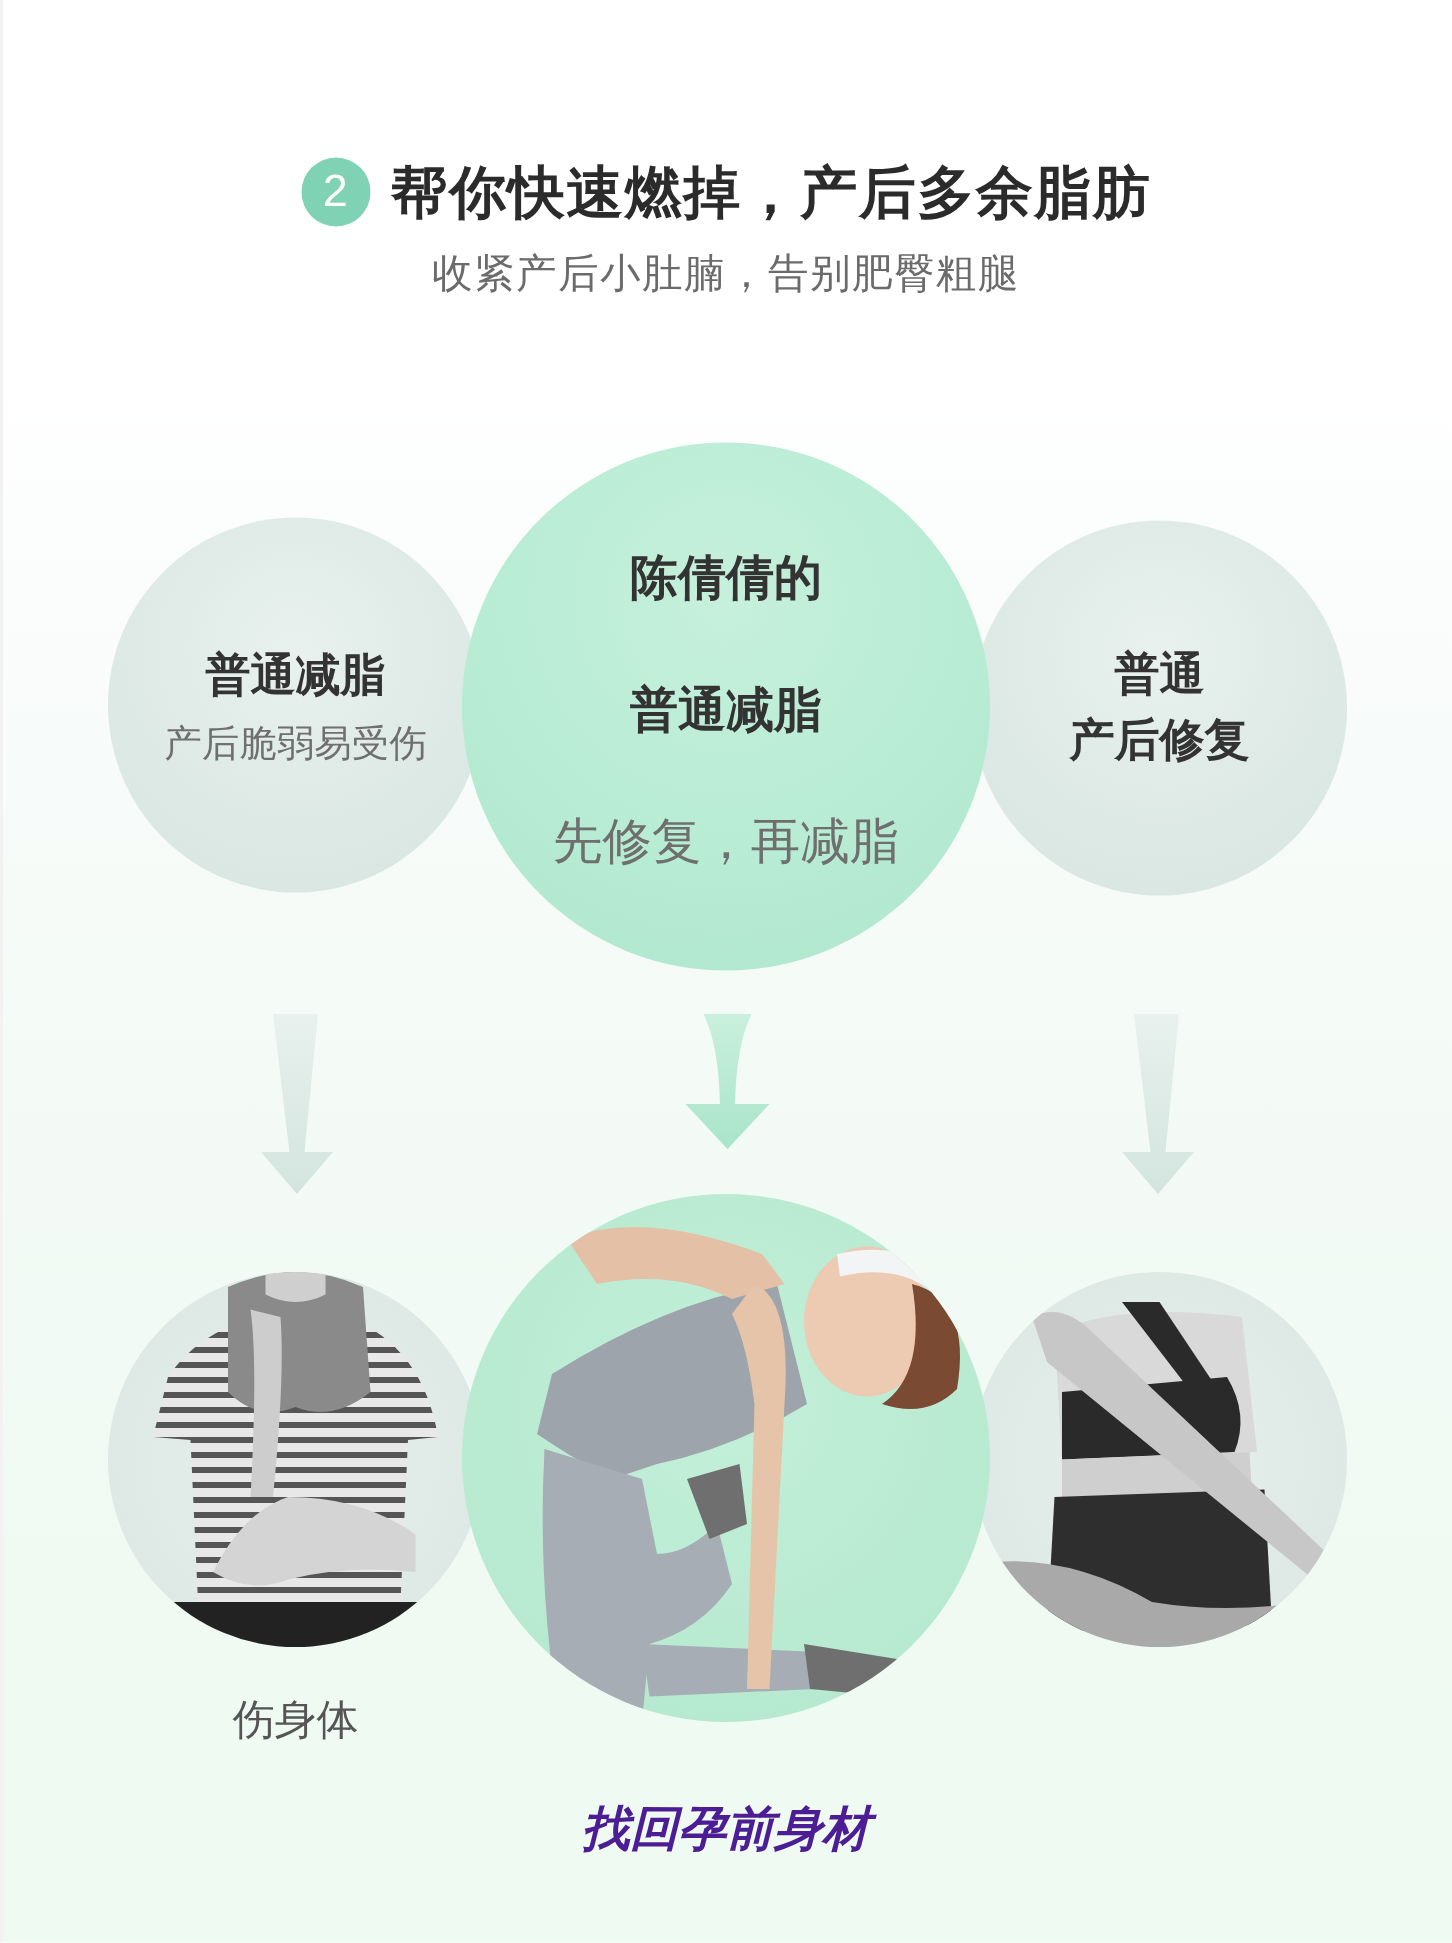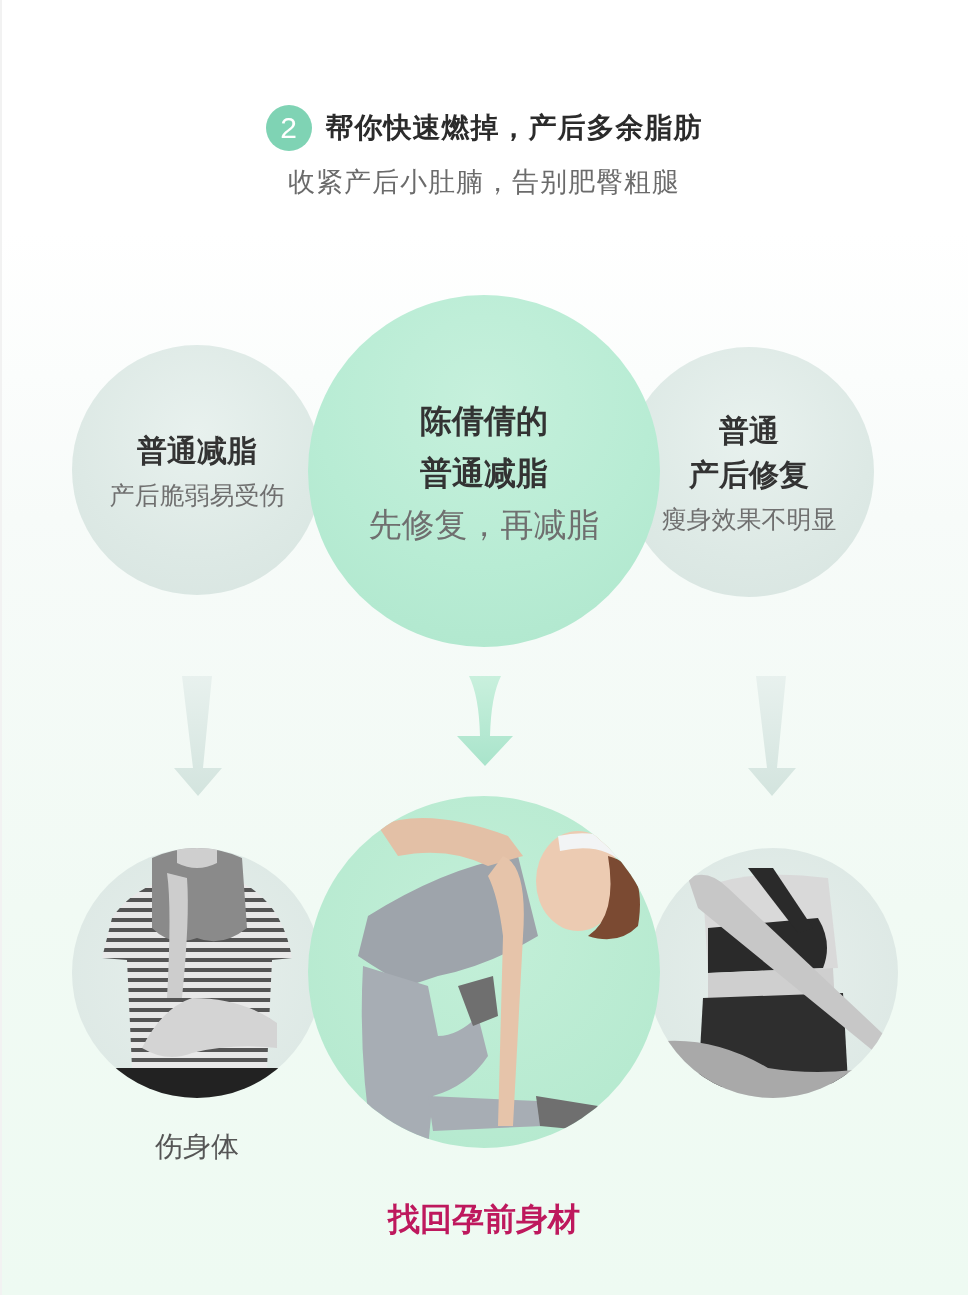--- a/index.html
+++ b/index.html
@@ -13,39 +13,40 @@
     .left-edge { position:absolute; left:0; top:0; width:2px; height:100%; background:#f2f2f2; }
 
     
     .header { position: absolute; left: 0; top: 98px; width: 968px; text-align: center; }
     .title-row { display: flex; align-items: center; justify-content: center; gap: 14px; height: 60px; }
     .step-badge {
       width: 46px; height: 46px; border-radius: 50%; background: #7fd3b4;
       color: #fff; font-size: 30px; display: flex; align-items: center; justify-content: center;
       font-family: "Liberation Sans", sans-serif; font-weight: 300;
     }
-    .title { font-size: 28px; font-weight: bold; color: #2b2b2b; letter-spacing: 1px; text-align: center; }
+    .title { font-size: 38px; font-weight: bold; color: #2b2b2b; letter-spacing: 1px; text-align: center; }
     .subtitle { margin-top: 6px; font-size: 27px; color: #6b6b6b; letter-spacing: 1px; }
 
     
     .circle {
       position: absolute; border-radius: 50%;
       display: flex; flex-direction: column; align-items: center; justify-content: center;
       text-align: center;
     }
     .circle.side {
       background: radial-gradient(circle at 50% 35%, #e8f1ee 0%, #dde9e5 60%, #d7e4e0 100%);
     }
     .circle.center {
       background: radial-gradient(circle at 50% 30%, #c6f0dc 0%, #b8ecd4 55%, #aee6cc 100%);
       z-index: 2;
+      gap: 36px;
     }
     .circle-left { left: 72px; top: 345px; width: 250px; height: 250px; }
     .circle-mid { left: 308px; top: 295px; width: 352px; height: 352px; }
-    .circle-right { left: 624px; top: 347px; width: 250px; height: 250px; }
+    .circle-right { left: 648px; top: 347px; width: 250px; height: 250px; }
     .c-title { font-size: 30px; font-weight: bold; color: #333; line-height: 44px; }
     .c-desc { font-size: 25px; color: #6f6f6f; margin-top: 6px; }
     .circle-mid .c-title { font-size: 32px; line-height: 52px; }
     .circle-mid .c-desc { font-size: 33px; margin-top: 4px; font-family: Liberation Serif, serif; }
 
     
     .arrow { position: absolute; }
     .arrow-left { left: 170px; top: 676px; }
     .arrow-mid { left: 455px; top: 676px; }
     .arrow-right { left: 744px; top: 676px; }
@@ -56,21 +57,21 @@
       background: radial-gradient(circle at 50% 50%, #e6efec 0%, #dbe7e3 100%); }
     .photo-mid { left: 308px; top: 796px; width: 352px; height: 352px;
       background: radial-gradient(circle at 50% 40%, #c3efd8 0%, #b2e8cd 100%); z-index: 2; }
     .photo-right { left: 648px; top: 848px; width: 250px; height: 250px;
       background: radial-gradient(circle at 50% 50%, #e6efec 0%, #dbe7e3 100%); }
     .photo svg { position: absolute; left: 0; top: 0; width: 100%; height: 100%; }
 
     .label { position: absolute; font-size: 28px; color: #555; text-align: center; }
     .label-left { left: 72px; width: 250px; top: 1128px; font-family: Liberation Serif, serif; }
     .label-right { left: 648px; width: 250px; top: 1128px; }
-    .label-bottom { left: 0; width: 968px; top: 1198px; font-size: 32px; font-weight: bold; color: #be185d; }
+    .label-bottom { left: 0; width: 968px; top: 1198px; font-size: 32px; font-weight: bold; color: #4c1d95; font-style: italic; }
   </style>
 </head>
 <body>
 
 <div class="page">
   <div class="left-edge"></div>
 
   <div class="header">
     <div class="title-row">
       <div class="step-badge">2</div>
@@ -86,21 +87,20 @@
 
   <div class="circle center circle-mid">
     <div class="c-title">陈倩倩的</div>
     <div class="c-title">普通减脂</div>
     <div class="c-desc">先修复，再减脂</div>
   </div>
 
   <div class="circle side circle-right">
     <div class="c-title">普通</div>
     <div class="c-title">产后修复</div>
-    <div class="c-desc">瘦身效果不明显</div>
   </div>
 
   <svg class="arrow arrow-left" width="56" height="120" viewBox="0 0 56 120">
     <defs>
       <linearGradient id="ga" x1="0" y1="0" x2="0" y2="1">
         <stop offset="0" stop-color="#e8f1ee"></stop>
           <stop offset="1" stop-color="#d3e4de"></stop>
       </linearGradient>
     </defs>
     <path d="M12 0 L42 0 L33 92 L52 92 L28 120 L4 92 L23 92 Z" fill="url(#ga)"></path>

